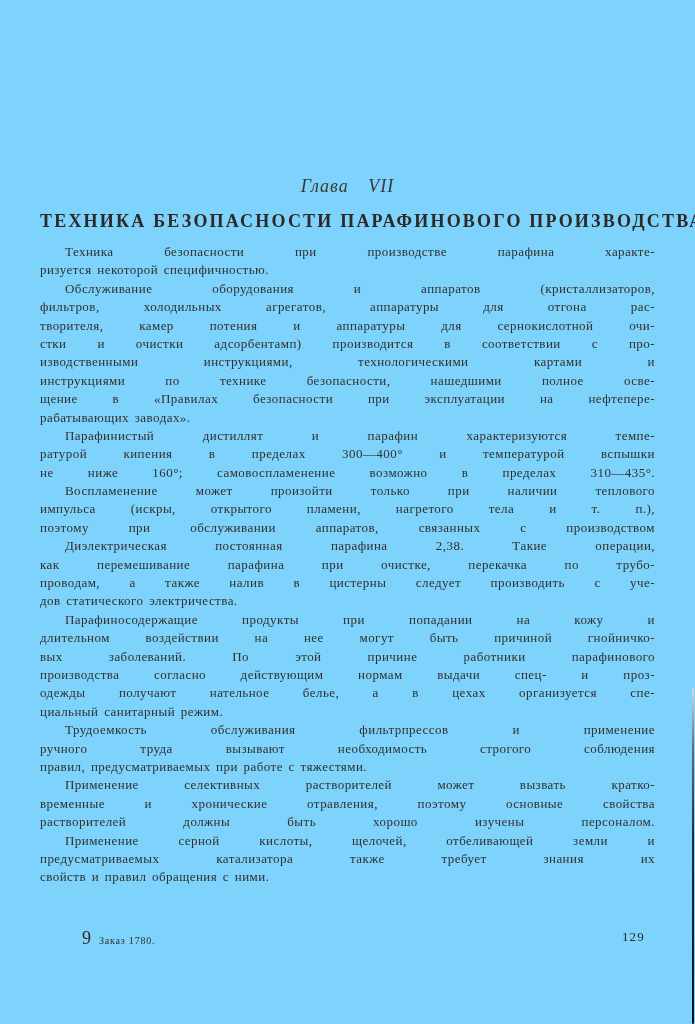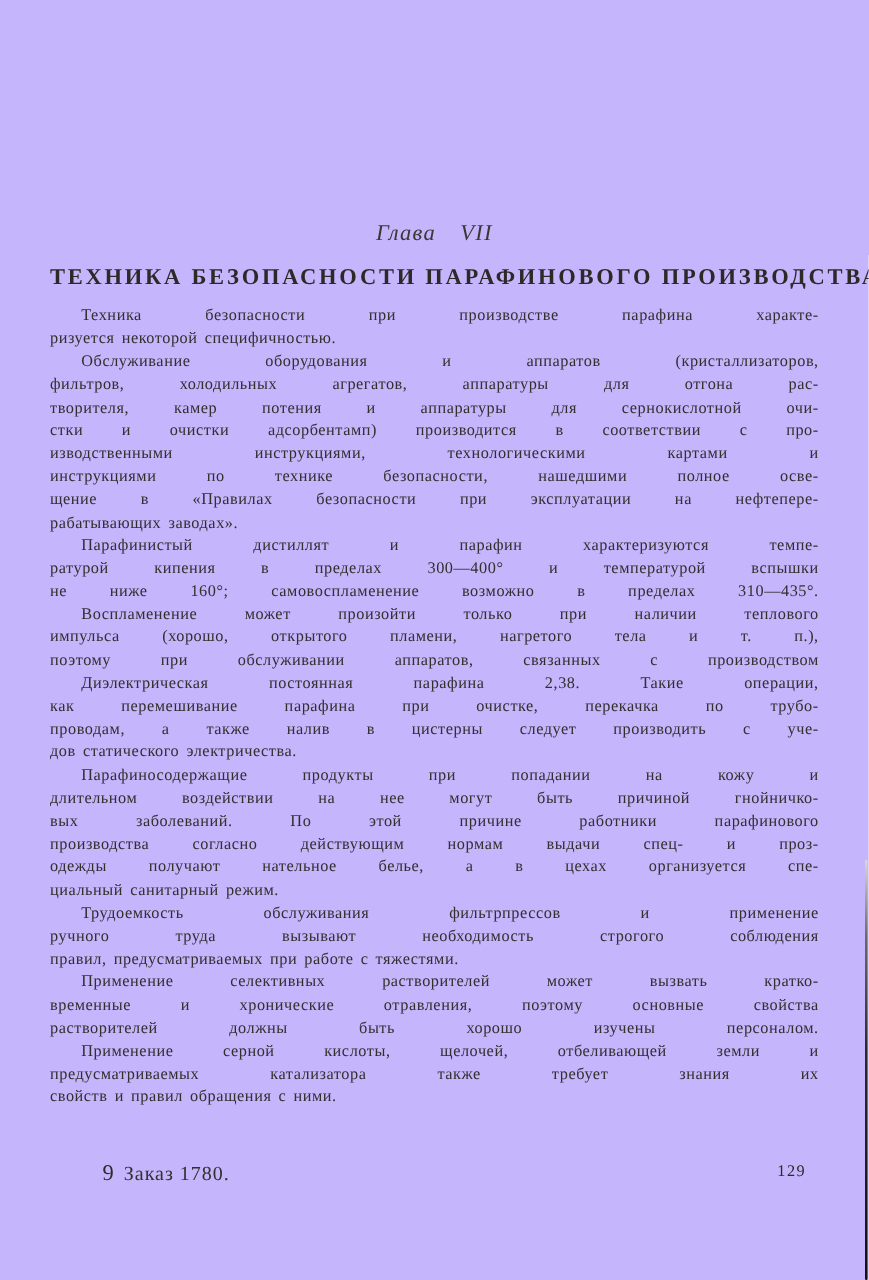--- a/index.html
+++ b/index.html
@@ -4,21 +4,21 @@
 <style>
   html, body {
     margin: 0;
     padding: 0;
     background: #ffffff;
   }
   .page {
     position: relative;
     width: 695px;
     height: 1024px;
-    background: #c4b5fd;
+    background: #7dd3fc;
     overflow: hidden;
     font-family: "Liberation Serif", "DejaVu Serif", serif;
     color: #332f2d;
   }
   .chapter-heading {
     position: absolute;
     top: 176px;
     left: 40px;
     width: 615px;
     text-align: center;
@@ -74,21 +74,21 @@
     position: absolute;
     left: 42px;
     top: 0;
     white-space: nowrap;
   }
   .order-note .big-digit {
     font-size: 18px;
     color: #2c2927;
   }
   .order-note .small-text {
-    font-size: 16px;
+    font-size: 10px;
     letter-spacing: 0.8px;
     margin-left: 8px;
     color: #34302e;
   }
   .page-number {
     position: absolute;
     right: 10px;
     top: 1px;
     font-size: 13px;
     letter-spacing: 1.2px;
@@ -128,21 +128,21 @@
         <div class="line justified">щение в «Правилах безопасности при эксплуатации на нефтепере-</div>
         <div class="line">рабатывающих заводах».</div>
       </div>
       <div class="paragraph">
         <div class="line justified first-line">Парафинистый дистиллят и парафин характеризуются темпе-</div>
         <div class="line justified">ратурой кипения в пределах 300—400° и температурой вспышки</div>
         <div class="line justified">не ниже 160°; самовоспламенение возможно в пределах 310—435°.</div>
       </div>
       <div class="paragraph">
         <div class="line justified first-line">Воспламенение может произойти только при наличии теплового</div>
-        <div class="line justified">импульса (хорошо, открытого пламени, нагретого тела и т. п.),</div>
+        <div class="line justified">импульса (искры, открытого пламени, нагретого тела и т. п.),</div>
         <div class="line justified">поэтому при обслуживании аппаратов, связанных с производством</div>
       </div>
       <div class="paragraph">
         <div class="line justified first-line">Диэлектрическая постоянная парафина 2,38. Такие операции,</div>
         <div class="line justified">как перемешивание парафина при очистке, перекачка по трубо-</div>
         <div class="line justified">проводам, а также налив в цистерны следует производить с уче-</div>
         <div class="line">дов статического электричества.</div>
       </div>
       <div class="paragraph">
         <div class="line justified first-line">Парафиносодержащие продукты при попадании на кожу и</div>

